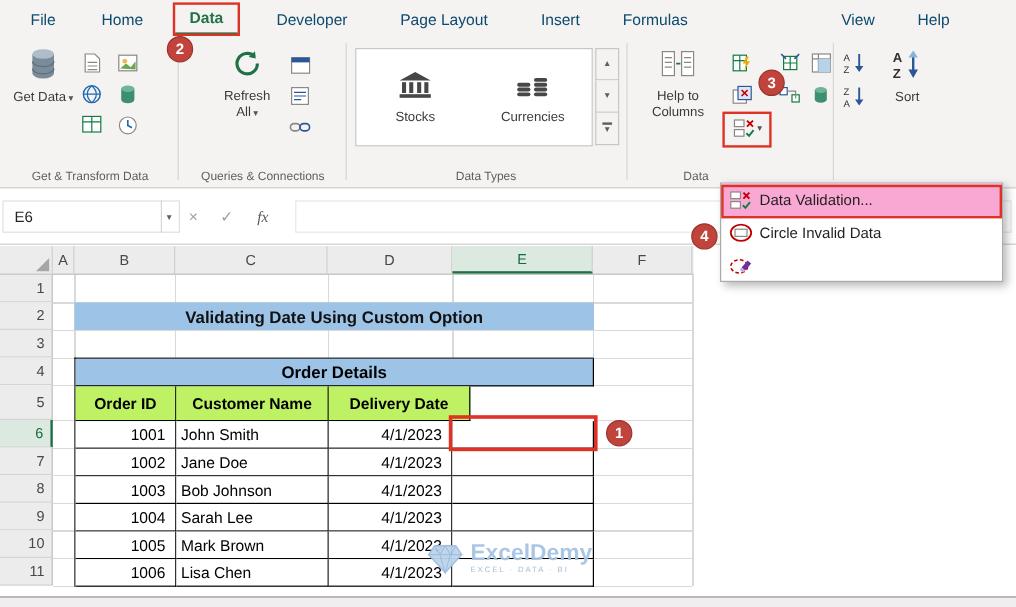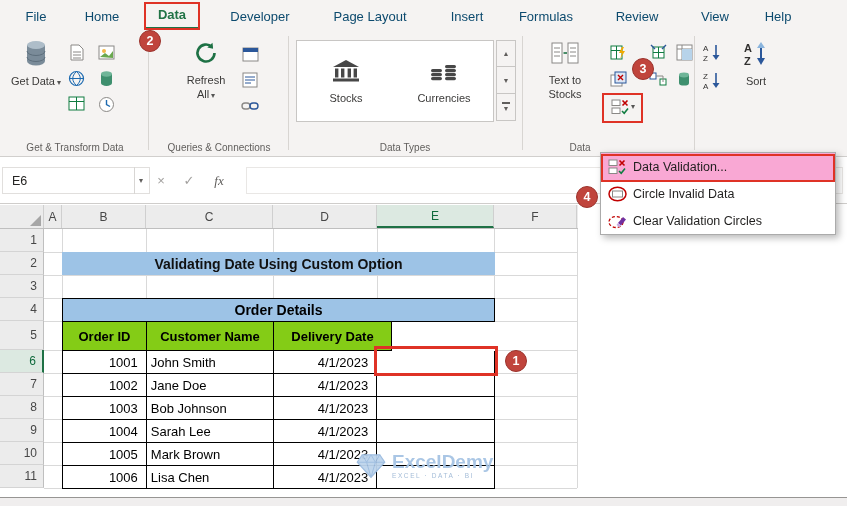--- a/index.html
+++ b/index.html
@@ -53,21 +53,21 @@
   .bottomstrip{position:absolute;left:0;top:497px;width:847px;height:9px;background:#f0eeee;border-top:1px solid #979593}
   
   .banner{position:absolute;left:62px;top:252px;width:433px;height:23px;background:#9dc3e6;
           display:flex;align-items:center;justify-content:center;font-size:14px;font-weight:bold;color:#111;z-index:5}
   .xtable{position:absolute;left:62px;top:298px;width:433px;background:#fff;border-left:1px solid #000;
           border-top:1px solid #000;font-size:13px;color:#000;z-index:5}
   .xtable div{border-color:#000}
   .t-title{height:23px;background:#9dc3e6;border-right:1px solid;border-bottom:1px solid;
            display:flex;align-items:center;justify-content:center;font-weight:bold;font-size:14px}
   .t-head,.t-row{display:flex}
-  .t-head>div{height:29px;background:#84cc16;font-weight:bold;justify-content:center}
+  .t-head>div{height:29px;background:#bef264;font-weight:bold;justify-content:center}
   .t-row>div{height:23px;background:#fff}
   .t-head>div,.t-row>div{display:flex;align-items:center;border-right:1px solid;border-bottom:1px solid;padding:0 4px}
   .c1{width:84px;justify-content:flex-end;padding-right:8px!important}
   .c2{width:127px;justify-content:flex-start}
   .c3{width:104px;justify-content:flex-end;padding-right:8px!important}
   .c4{width:118px}
   .t-head .c1,.t-head .c2,.t-head .c3,.t-head .c4{justify-content:center;padding:0 2px!important}
   
   .vmenu{position:absolute;left:600px;top:152px;width:236px;background:#fff;border:1px solid #ababab;
          box-shadow:3px 3px 7px rgba(0,0,0,.28);z-index:30}
@@ -93,21 +93,20 @@
 
   <div class="ribbon">
 
     <div class="tab" style="left:12px;width:48px">File</div>
     <div class="tab" style="left:74px;width:56px">Home</div>
     <div class="tab selected" style="left:146px;width:52px">Data</div>
     <div class="tab" style="left:318px;width:104px">Page Layout</div>
     <div class="tab" style="left:214px;width:92px">Developer</div>
     <div class="tab" style="left:438px;width:58px">Insert</div>
     <div class="tab" style="left:508px;width:76px">Formulas</div>
-    <div class="tab" style="left:604px;width:66px">Review</div>
     <div class="tab" style="left:688px;width:54px">View</div>
     <div class="tab" style="left:752px;width:52px">Help</div>
 
     <div class="bigbtn" style="left:10px;top:40px;width:52px">
       <span>
         <svg width="24" height="27" viewBox="0 0 24 27">
           <path d="M3 5v16a9 4.5 0 0 0 18 0V5" fill="#7a8b99"></path>
           <ellipse cx="12" cy="5" rx="9" ry="4" fill="#aebdc9"></ellipse>
           <path d="M3 11a9 4.5 0 0 0 18 0M3 17a9 4.5 0 0 0 18 0" fill="none" stroke="#5d6e7c"></path>
         </svg>
@@ -232,21 +231,21 @@
     <div class="bigbtn" style="left:532px;top:40px;width:66px">
       <span>
         <svg width="28" height="26">
             <rect x="1" y="3" width="10" height="20" fill="#fff" stroke="#8a8886"></rect>
             <path d="M3 8h6M3 12h6M3 16h6" stroke="#8a8886"></path>
             <rect x="17" y="3" width="10" height="20" fill="#fff" stroke="#8a8886"></rect>
             <path d="M19 8h6M19 12h6M19 16h6" stroke="#8a8886"></path>
             <path d="M12.5 13h3.5" stroke="#1e7145" stroke-width="1.6"></path>
           </svg>
       </span>
-      <span class="lbl">Text to Stocks</span>
+      <span class="lbl">Help to Columns</span>
     </div>
     <span class="si" style="left:608px;top:42px">
       <svg width="17" height="17">
           <rect x="1" y="2" width="11" height="13" fill="#fff" stroke="#107c41"></rect>
           <path d="M1 6.5h11M6.5 2v13" stroke="#107c41"></path>
           <path d="M12 3l-3 6h3l-2 6 5-8h-3l2-4z" fill="#f2a900"></path>
         </svg>
     </span>
     <span class="si" style="left:608px;top:69px">
       <svg width="17" height="17">
@@ -458,21 +457,20 @@
       <span>Circle Invalid Data</span>
     </div>
     <div class="mi">
       <span class="mico">
         <svg width="19" height="16">
             <ellipse cx="8" cy="9" rx="7" ry="5.5" fill="none" stroke="#c00000" stroke-width="1.3" stroke-dasharray="3 2"></ellipse>
             <path d="M10 10l5-6 3 2.5-5 6z" fill="#7030a0"></path>
             <path d="M10 10l3 2.5-1.5 1.8-3-2.3z" fill="#c8a8e0"></path>
           </svg>
       </span>
-      <span>Clear Validation Circles</span>
     </div>
   </div>
 
   <div class="rbox" style="left:144px;top:2px;width:56px;height:28px"></div>
   <div class="rbox" style="left:602px;top:93px;width:41px;height:30px"></div>
   <div class="rbox" style="left:601px;top:154px;width:234px;height:28px"></div>
   <div class="rbox thick" style="left:374px;top:346px;width:124px;height:30px"></div>
 
   <div class="co" style="left:505px;top:350px">1</div>
   <div class="co" style="left:139px;top:30px">2</div>

